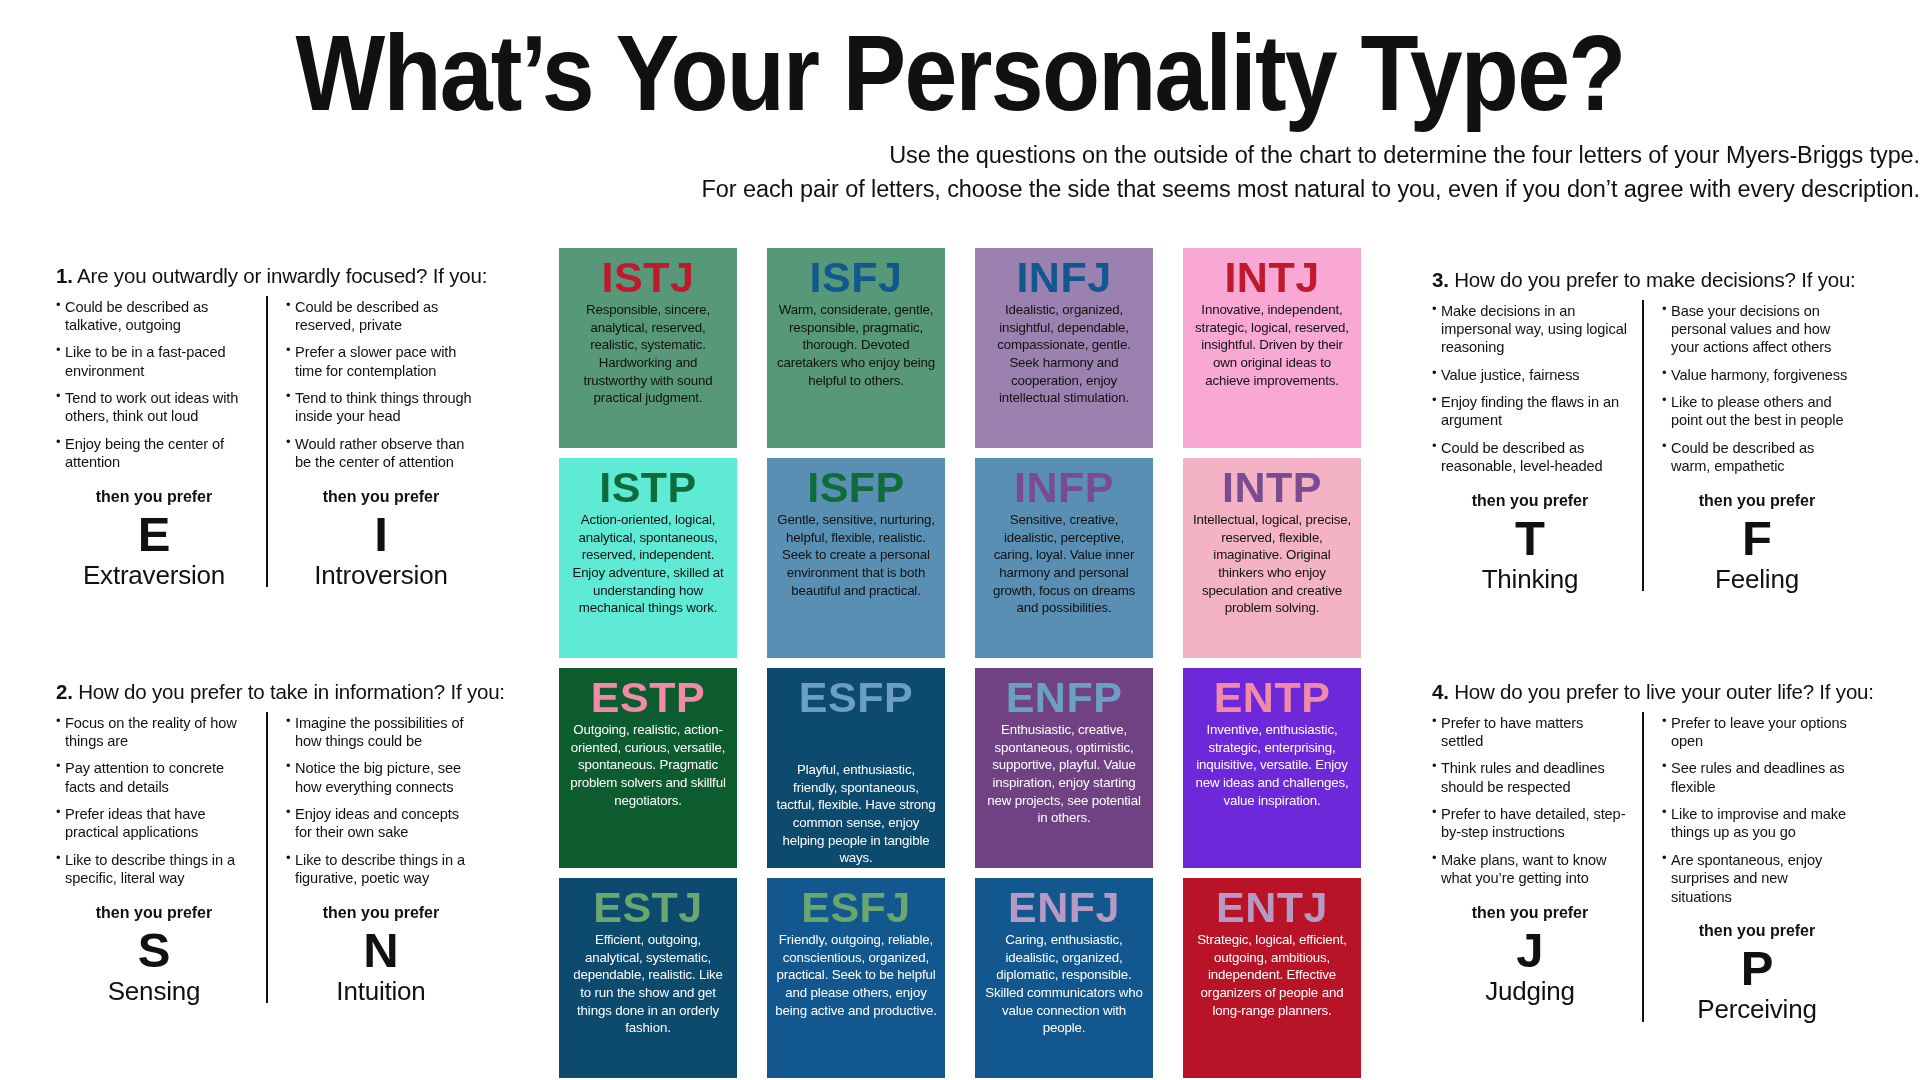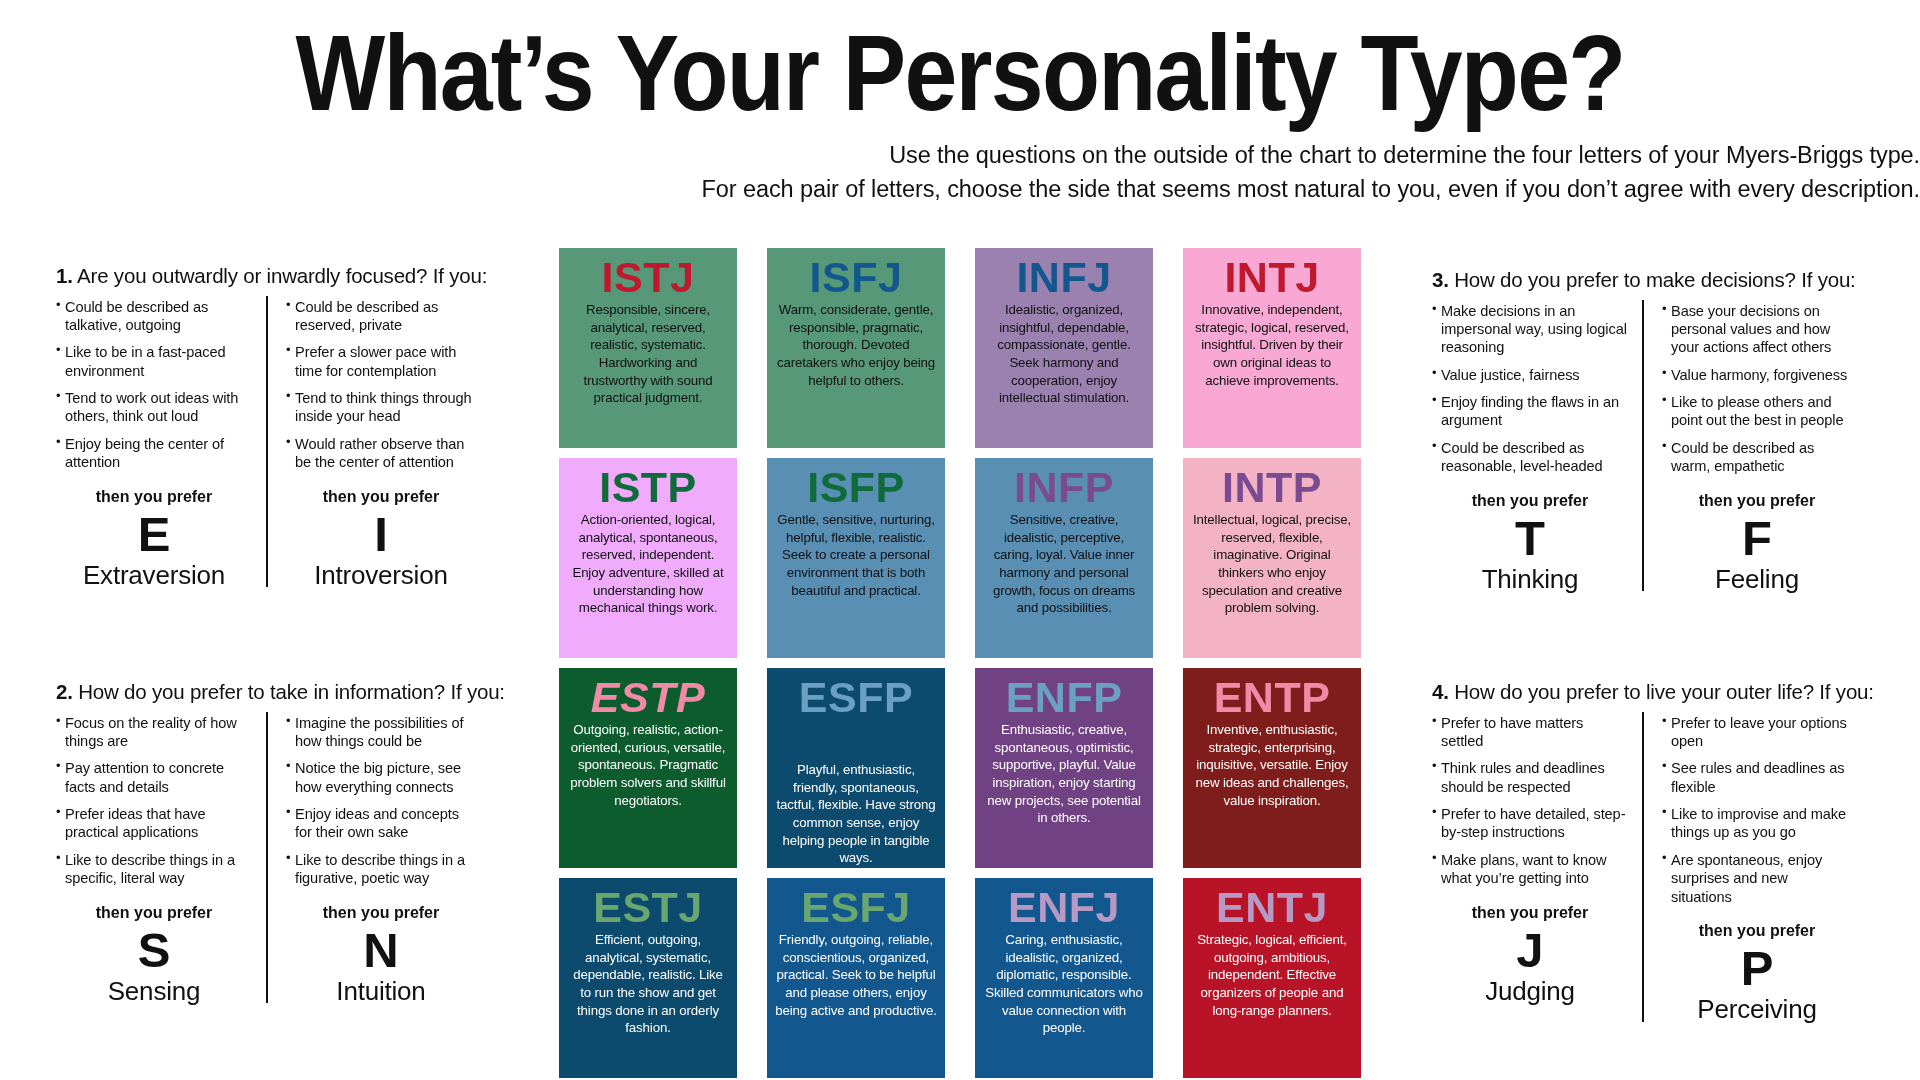--- a/index.html
+++ b/index.html
@@ -278,49 +278,49 @@
         <div class="desc" style="color: rgb(17, 17, 17);">Warm, considerate, gentle, responsible, pragmatic, thorough. Devoted caretakers who enjoy being helpful to others.</div>
       </div>
       <div class="card" style="background: rgb(154, 129, 176);">
         <div class="code" style="color: rgb(18, 88, 143);">INFJ</div>
         <div class="desc" style="color: rgb(17, 17, 17);">Idealistic, organized, insightful, dependable, compassionate, gentle. Seek harmony and cooperation, enjoy intellectual stimulation.</div>
       </div>
       <div class="card" style="background: #f9a8d4;">
         <div class="code" style="color: rgb(192, 24, 44);">INTJ</div>
         <div class="desc" style="color: rgb(17, 17, 17);">Innovative, independent, strategic, logical, reserved, insightful. Driven by their own original ideas to achieve improvements.</div>
       </div>
-      <div class="card" style="background: #f0abfc; align-items: center;">
+      <div class="card" style="background: #5eead4; align-items: center;">
         <div class="code" style="color: rgb(15, 107, 57);">ISTP</div>
         <div class="desc" style="color: rgb(17, 17, 17);">Action-oriented, logical, analytical, spontaneous, reserved, independent. Enjoy adventure, skilled at understanding how mechanical things work.</div>
       </div>
       <div class="card" style="background: rgb(90, 143, 180);">
         <div class="code" style="color: rgb(15, 107, 57);">ISFP</div>
         <div class="desc" style="color: rgb(17, 17, 17);">Gentle, sensitive, nurturing, helpful, flexible, realistic. Seek to create a personal environment that is both beautiful and practical.</div>
       </div>
       <div class="card" style="background: rgb(90, 143, 180);">
         <div class="code" style="color: rgb(122, 75, 145);">INFP</div>
         <div class="desc" style="color: rgb(17, 17, 17);">Sensitive, creative, idealistic, perceptive, caring, loyal. Value inner harmony and personal growth, focus on dreams and possibilities.</div>
       </div>
       <div class="card" style="background: rgb(244, 179, 196);">
         <div class="code" style="color: rgb(122, 75, 145);">INTP</div>
         <div class="desc" style="color: rgb(17, 17, 17);">Intellectual, logical, precise, reserved, flexible, imaginative. Original thinkers who enjoy speculation and creative problem solving.</div>
       </div>
       <div class="card" style="background: rgb(13, 92, 46);">
-        <div class="code" style="color: rgb(240, 138, 166); font-style: italic;">ESTP</div>
+        <div class="code" style="color: rgb(240, 138, 166);">ESTP</div>
         <div class="desc" style="color: rgb(255, 255, 255);">Outgoing, realistic, action-oriented, curious, versatile, spontaneous. Pragmatic problem solvers and skillful negotiators.</div>
       </div>
       <div class="card" style="background: #0c4a6e; gap: 40px;">
         <div class="code" style="color: rgb(107, 159, 196);">ESFP</div>
         <div class="desc" style="color: rgb(255, 255, 255);">Playful, enthusiastic, friendly, spontaneous, tactful, flexible. Have strong common sense, enjoy helping people in tangible ways.</div>
       </div>
       <div class="card" style="background: rgb(112, 66, 131);">
         <div class="code" style="color: rgb(107, 159, 196);">ENFP</div>
         <div class="desc" style="color: rgb(255, 255, 255);">Enthusiastic, creative, spontaneous, optimistic, supportive, playful. Value inspiration, enjoy starting new projects, see potential in others.</div>
       </div>
-      <div class="card" style="background: #7f1d1d;">
+      <div class="card" style="background: #6d28d9;">
         <div class="code" style="color: rgb(240, 138, 166);">ENTP</div>
         <div class="desc" style="color: rgb(255, 255, 255);">Inventive, enthusiastic, strategic, enterprising, inquisitive, versatile. Enjoy new ideas and challenges, value inspiration.</div>
       </div>
       <div class="card" style="background: #0c4a6e;">
         <div class="code" style="color: rgb(106, 167, 110);">ESTJ</div>
         <div class="desc" style="color: rgb(255, 255, 255);">Efficient, outgoing, analytical, systematic, dependable, realistic. Like to run the show and get things done in an orderly fashion.</div>
       </div>
       <div class="card" style="background: rgb(18, 88, 143);">
         <div class="code" style="color: rgb(106, 167, 110);">ESFJ</div>
         <div class="desc" style="color: rgb(255, 255, 255);">Friendly, outgoing, reliable, conscientious, organized, practical. Seek to be helpful and please others, enjoy being active and productive.</div>

